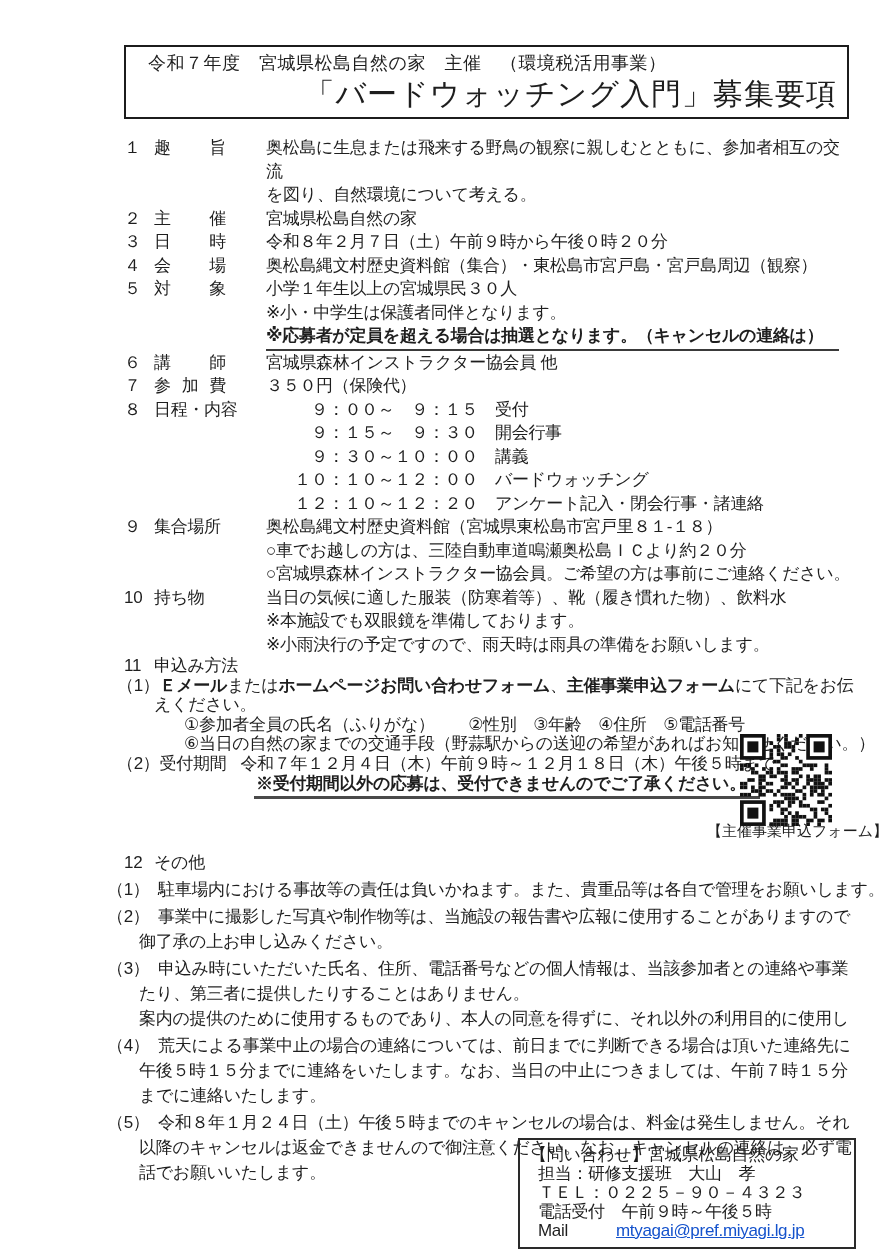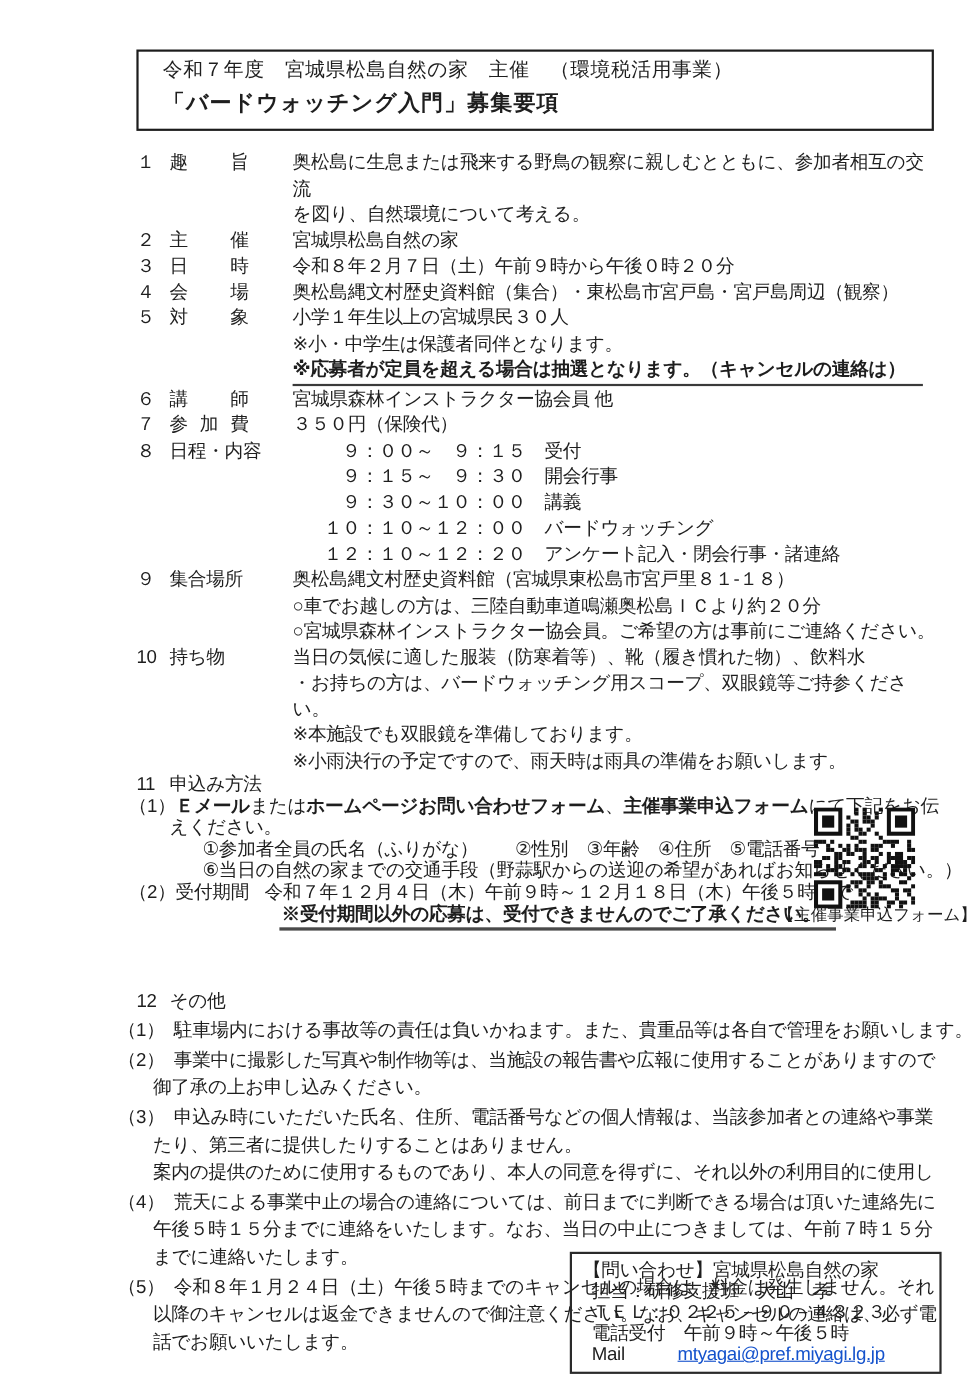--- a/index.html
+++ b/index.html
@@ -12,21 +12,21 @@
     overflow:hidden;
     padding-left:39px;
   }
   
   .title-box{
     margin:45px 80px 0 85px;
     border:2px solid #1c1c1c;
     padding:4px 10px 4px 22px;
   }
   .title-line1{font-size:18px;line-height:24px;letter-spacing:.5px;}
-  .title-line2{font-size:20px;line-height:38px;font-weight:700;text-align:left;letter-spacing:1px;}
+  .title-line2{font-size:30px;line-height:38px;font-weight:400;text-align:right;letter-spacing:1px;}
   
   .main{
     margin:17px 50px 0 85px;
     font-size:17px;line-height:23.5px;letter-spacing:-0.3px;
   }
   .row{display:flex;align-items:flex-start;}
   .num{width:30px;flex:none;}
   .label{width:72px;flex:none;white-space:nowrap;}
   .label.spread{text-align:justify;text-align-last:justify;}
   .content{margin-left:40px;flex:none;max-width:585px;}
@@ -166,21 +166,20 @@
         <div>○車でお越しの方は、三陸自動車道鳴瀬奥松島ＩＣより約２０分</div>
         <div>○宮城県森林インストラクター協会員。ご希望の方は事前にご連絡ください。</div>
       </div>
     </div>
 
     <div class="row">
       <span class="num">10</span>
       <span class="label">持ち物</span>
       <div class="content">
         <div>当日の気候に適した服装（防寒着等）、靴（履き慣れた物）、飲料水</div>
-        <div>・お持ちの方は、バードウォッチング用スコープ、双眼鏡等ご持参ください。</div>
         <div>※本施設でも双眼鏡を準備しております。</div>
         <div>※小雨決行の予定ですので、雨天時は雨具の準備をお願いします。</div>
       </div>
     </div>
 
   </div>
 
   <div class="sec11">
     <div class="sec-head">
       <span class="num2">11</span><span>申込み方法</span>

